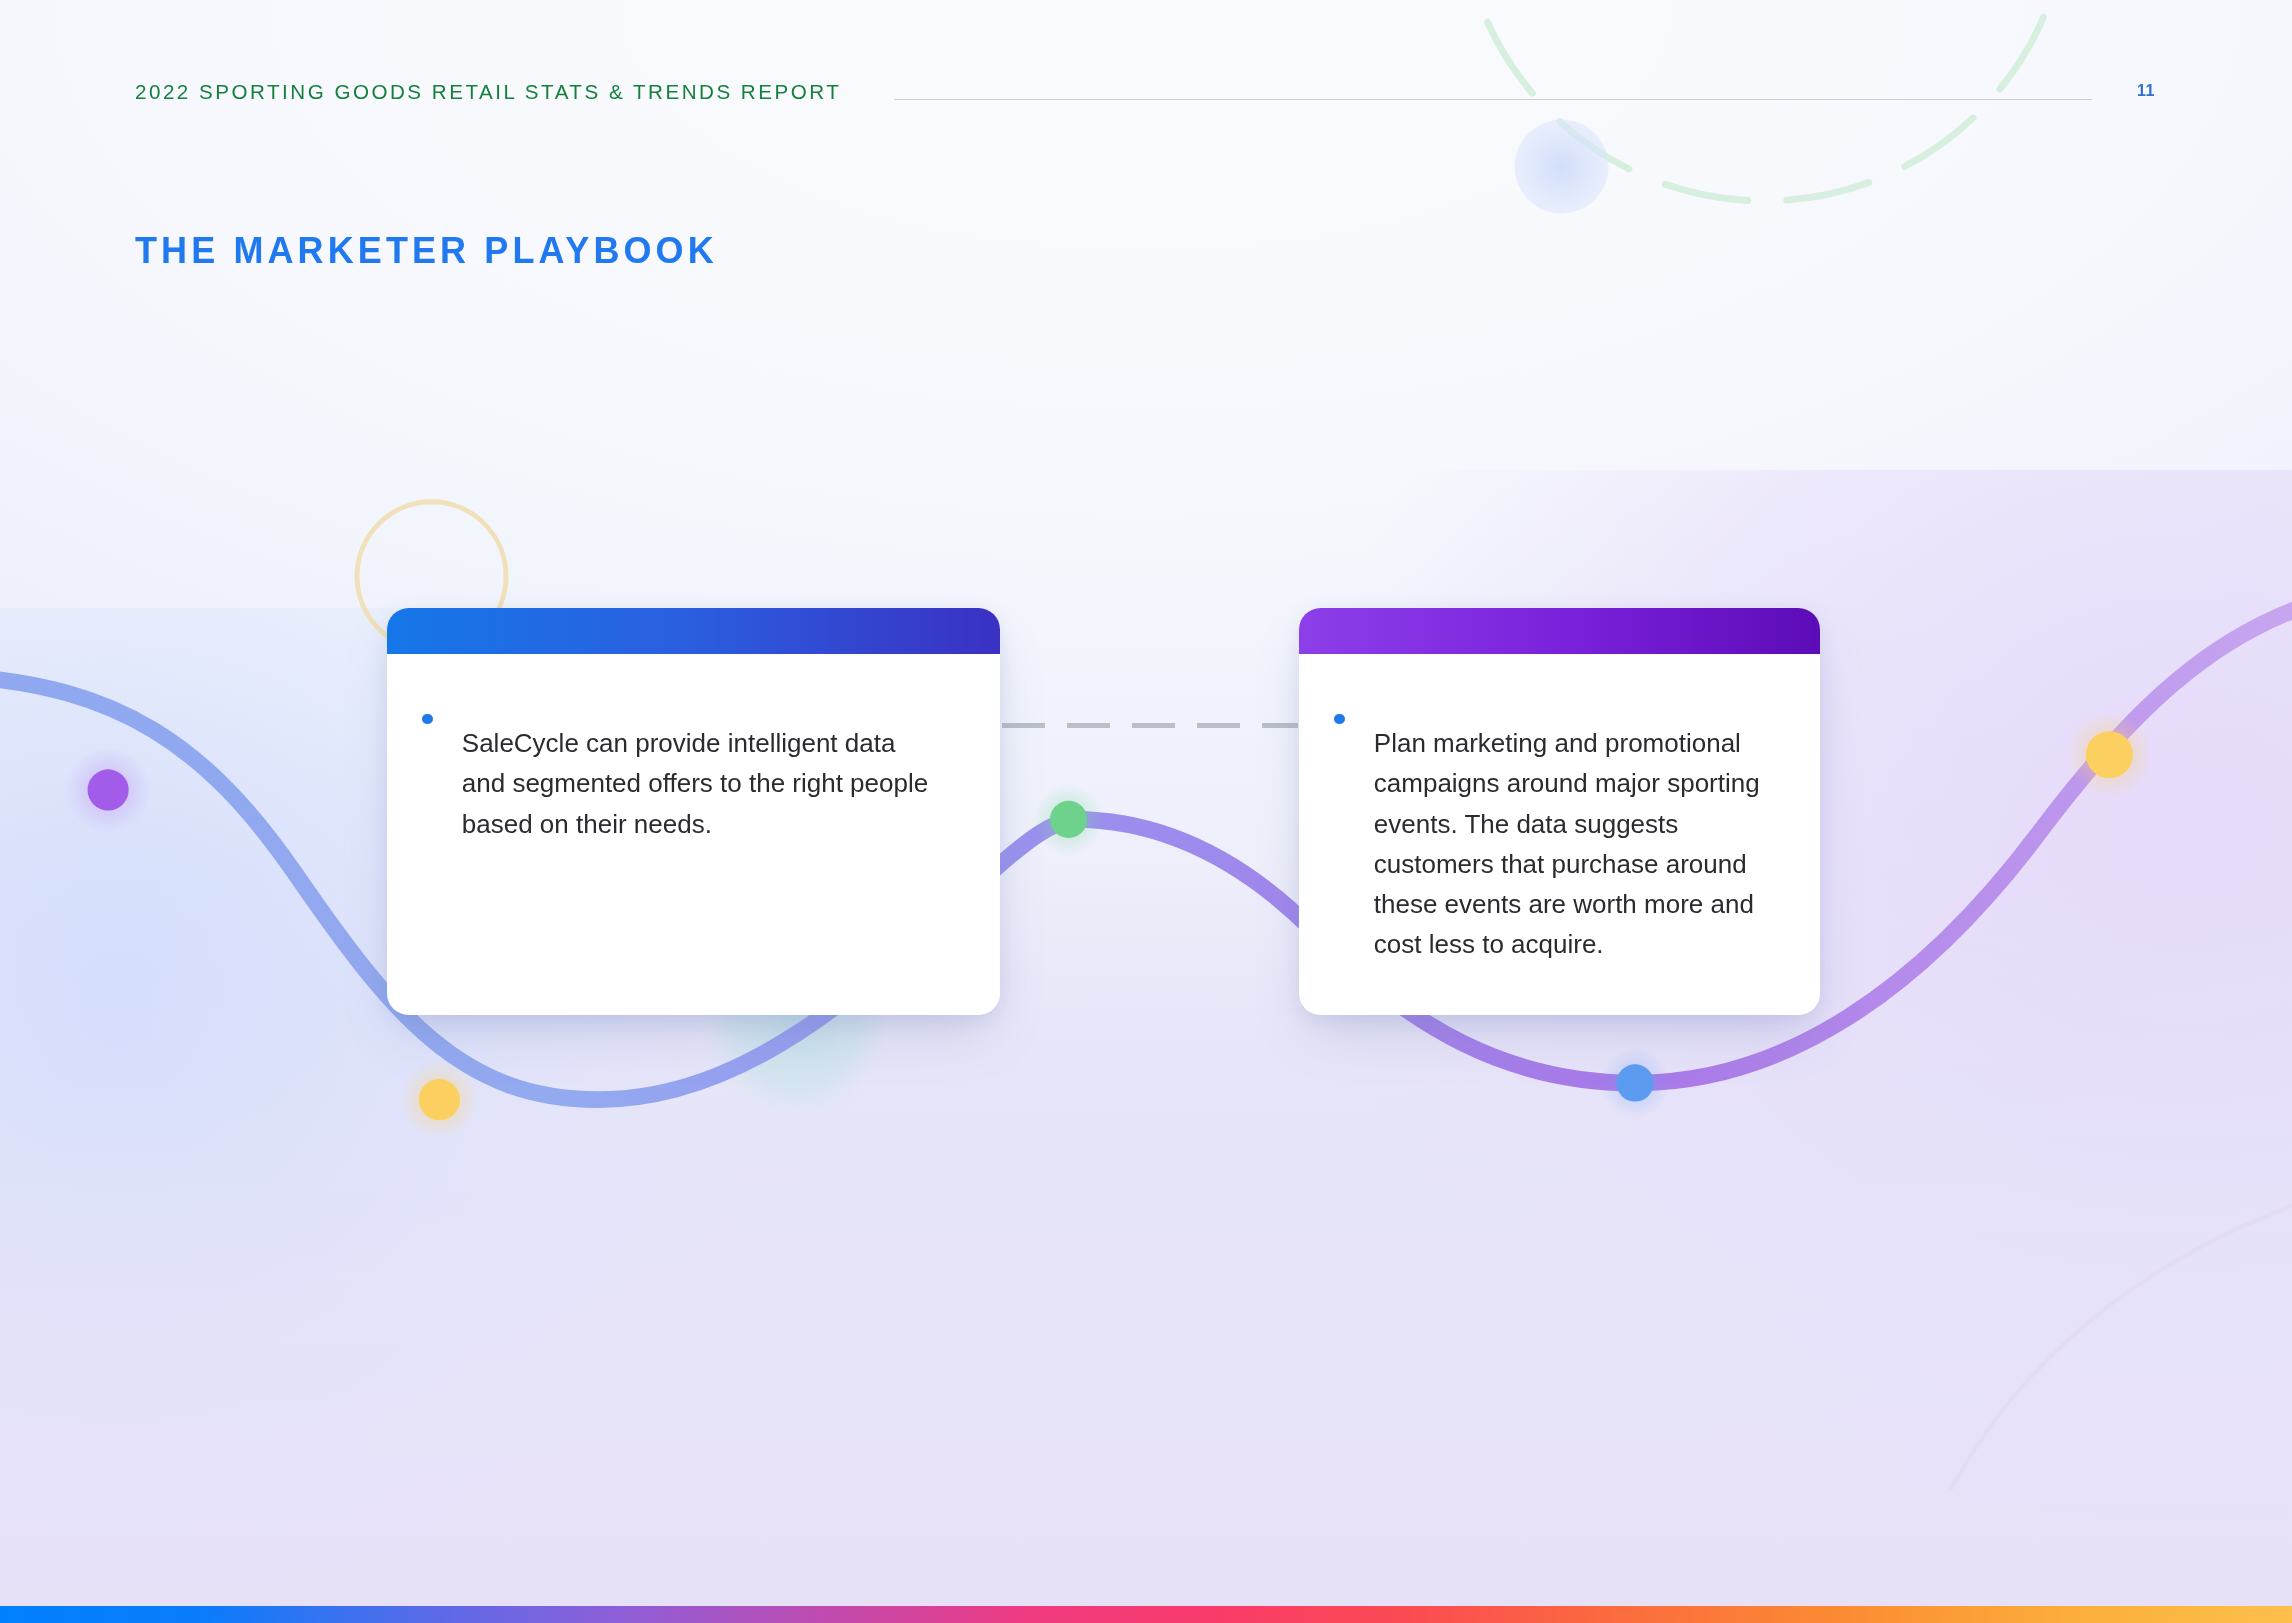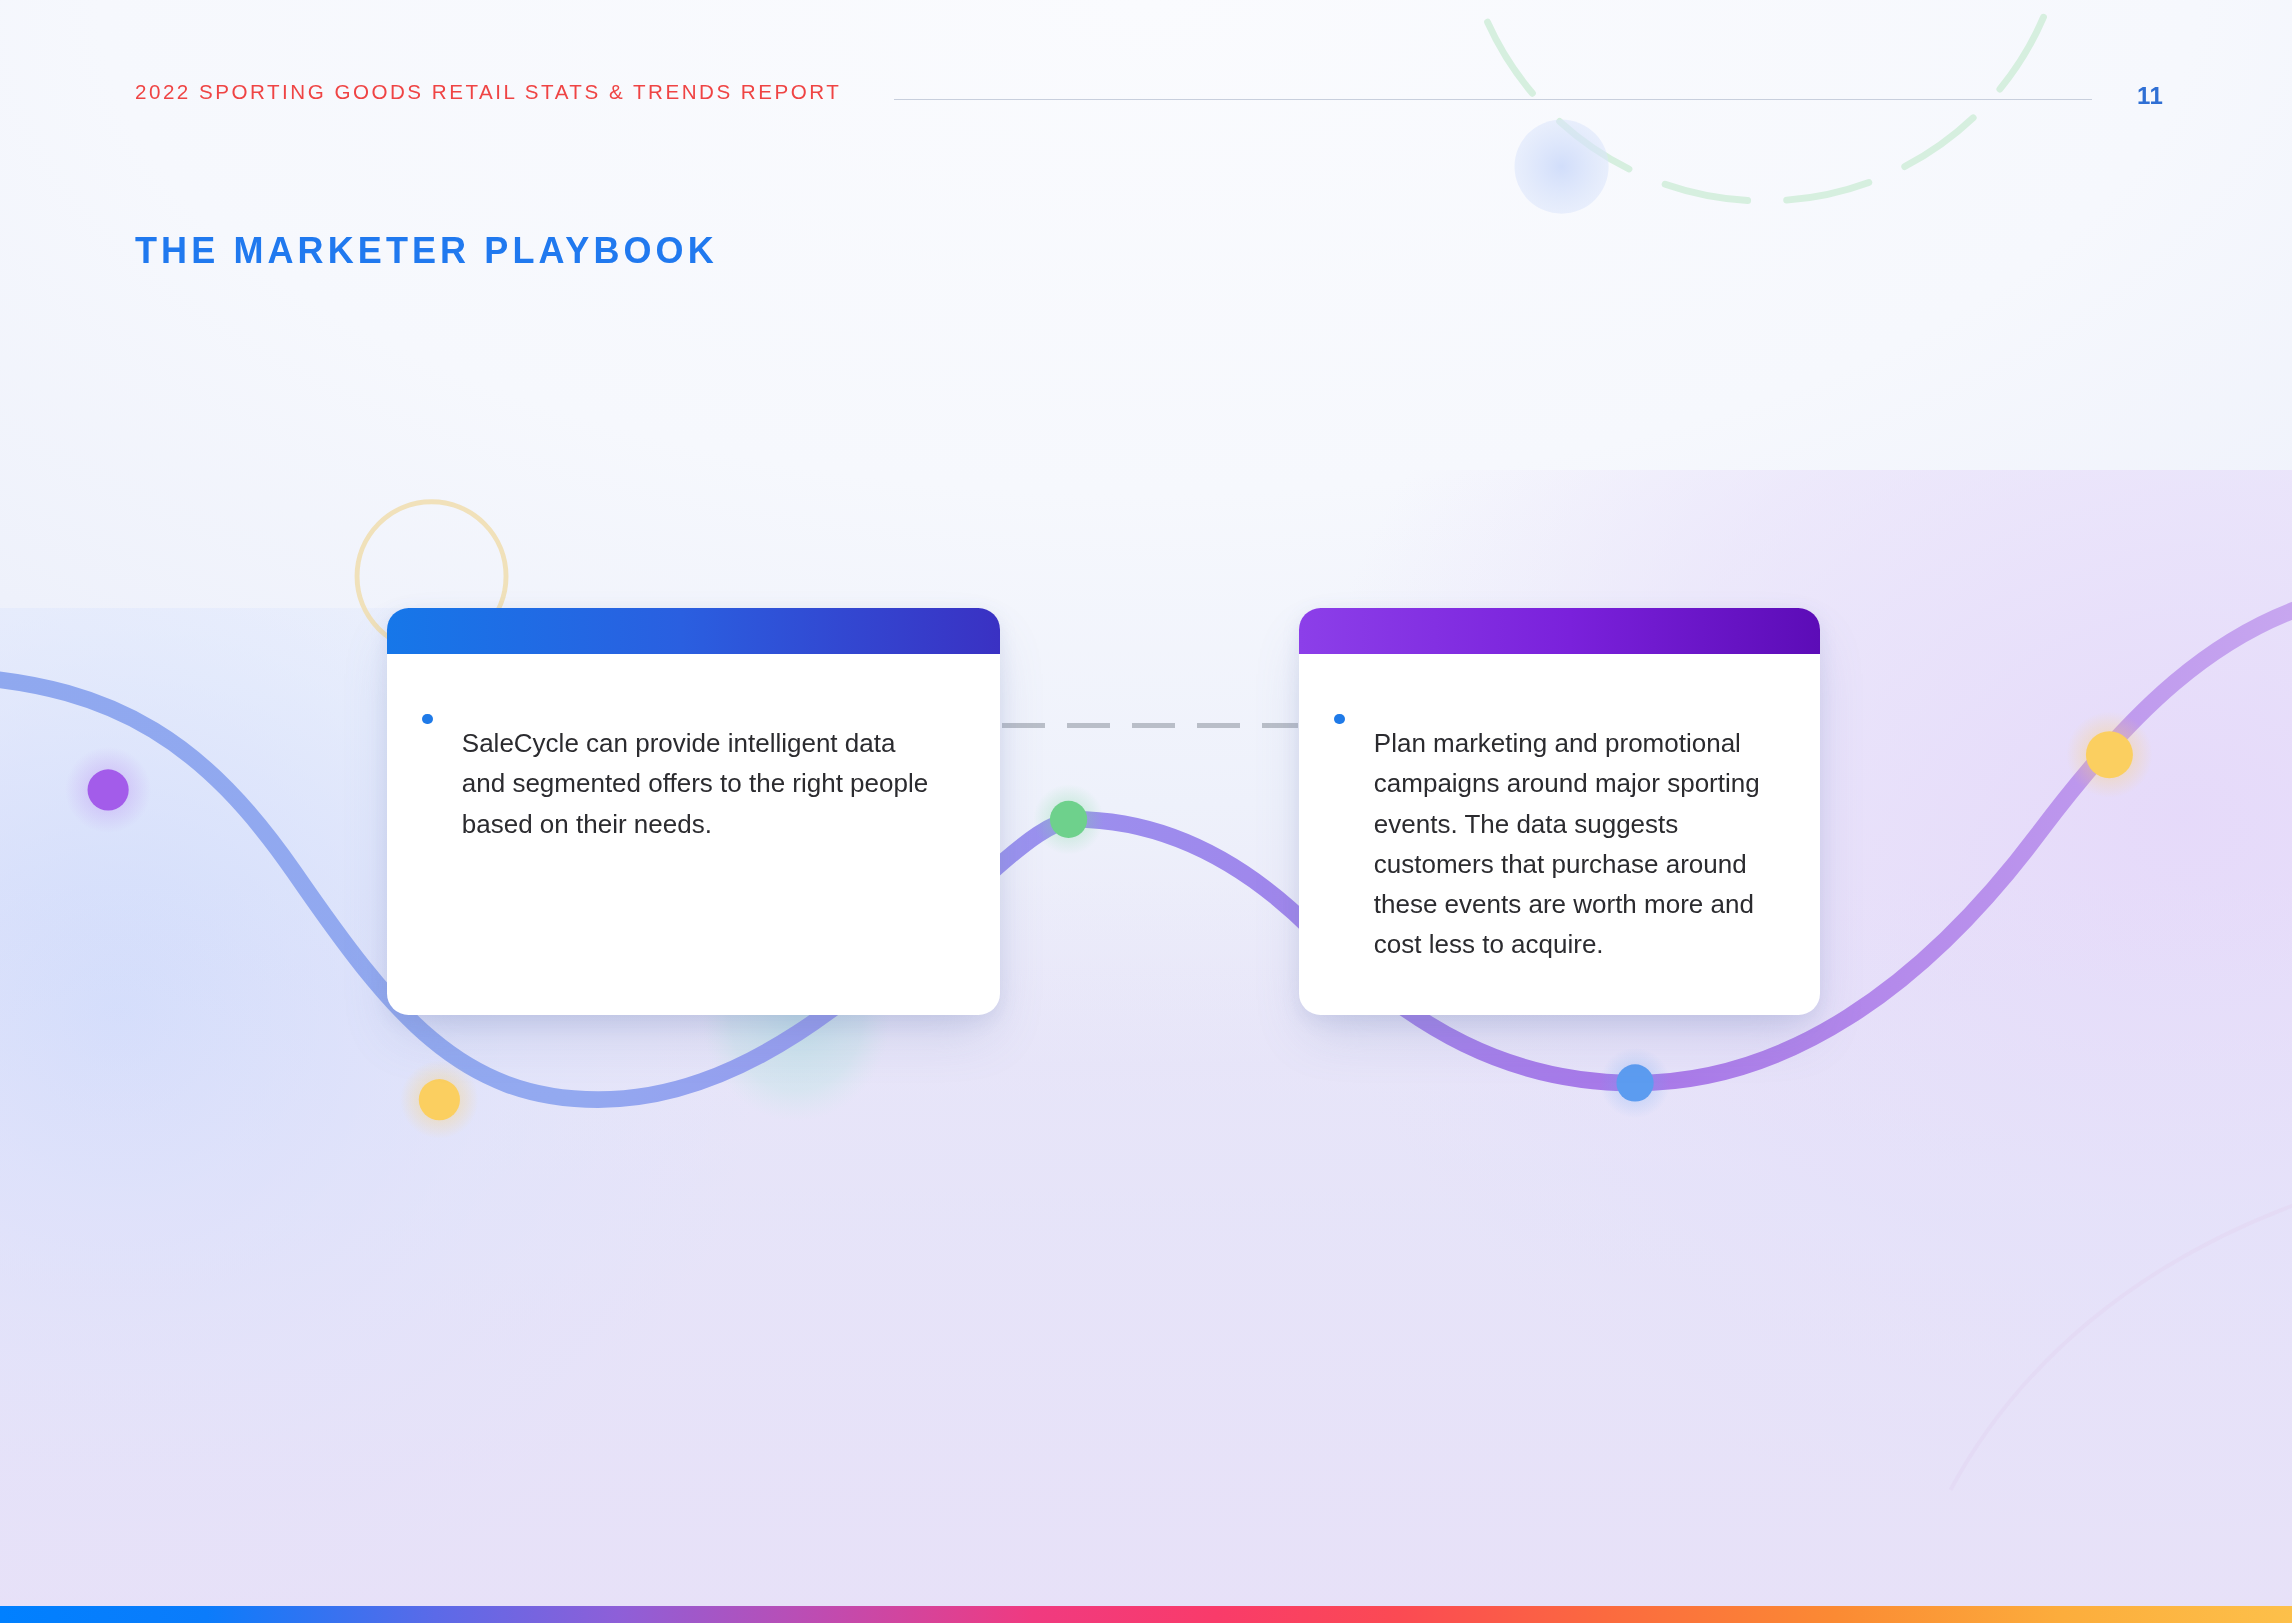--- a/index.html
+++ b/index.html
@@ -27,29 +27,29 @@
   .bg-tint-bottom{
     position:absolute;left:0;bottom:0;width:2293px;height:745px;
     background:linear-gradient(180deg, rgba(227,230,251,0) 0%, rgba(226,226,250,.55) 45%, rgba(230,224,248,.85) 100%);
   }
 
   svg.deco{position:absolute;left:0;top:0;width:2293px;height:1623px;overflow:visible;}
 
   
   .kicker{
     position:absolute;left:135px;top:80px;
-    font-size:20.6px;letter-spacing:2.5px;color:#ef4444;font-weight:400;
+    font-size:20.6px;letter-spacing:2.5px;color:#15803d;font-weight:400;
     white-space:nowrap;
   }
   .head-rule{
     position:absolute;left:894px;top:99px;width:1198px;height:1px;background:#c8cfdd;
   }
   .pagenum{
     position:absolute;left:2137px;top:82px;
-    font-size:24px;color:#2f6fd4;font-weight:600;letter-spacing:0.5px;
+    font-size:16px;color:#2f6fd4;font-weight:600;letter-spacing:0.5px;
   }
   .title{
     position:absolute;left:135px;top:206px;
     font-size:36px;font-weight:700;letter-spacing:4.1px;color:#2079ef;
     white-space:nowrap;
   }
 
   
   .card{
     position:absolute;border-radius:21.6px;background:#ffffff;

